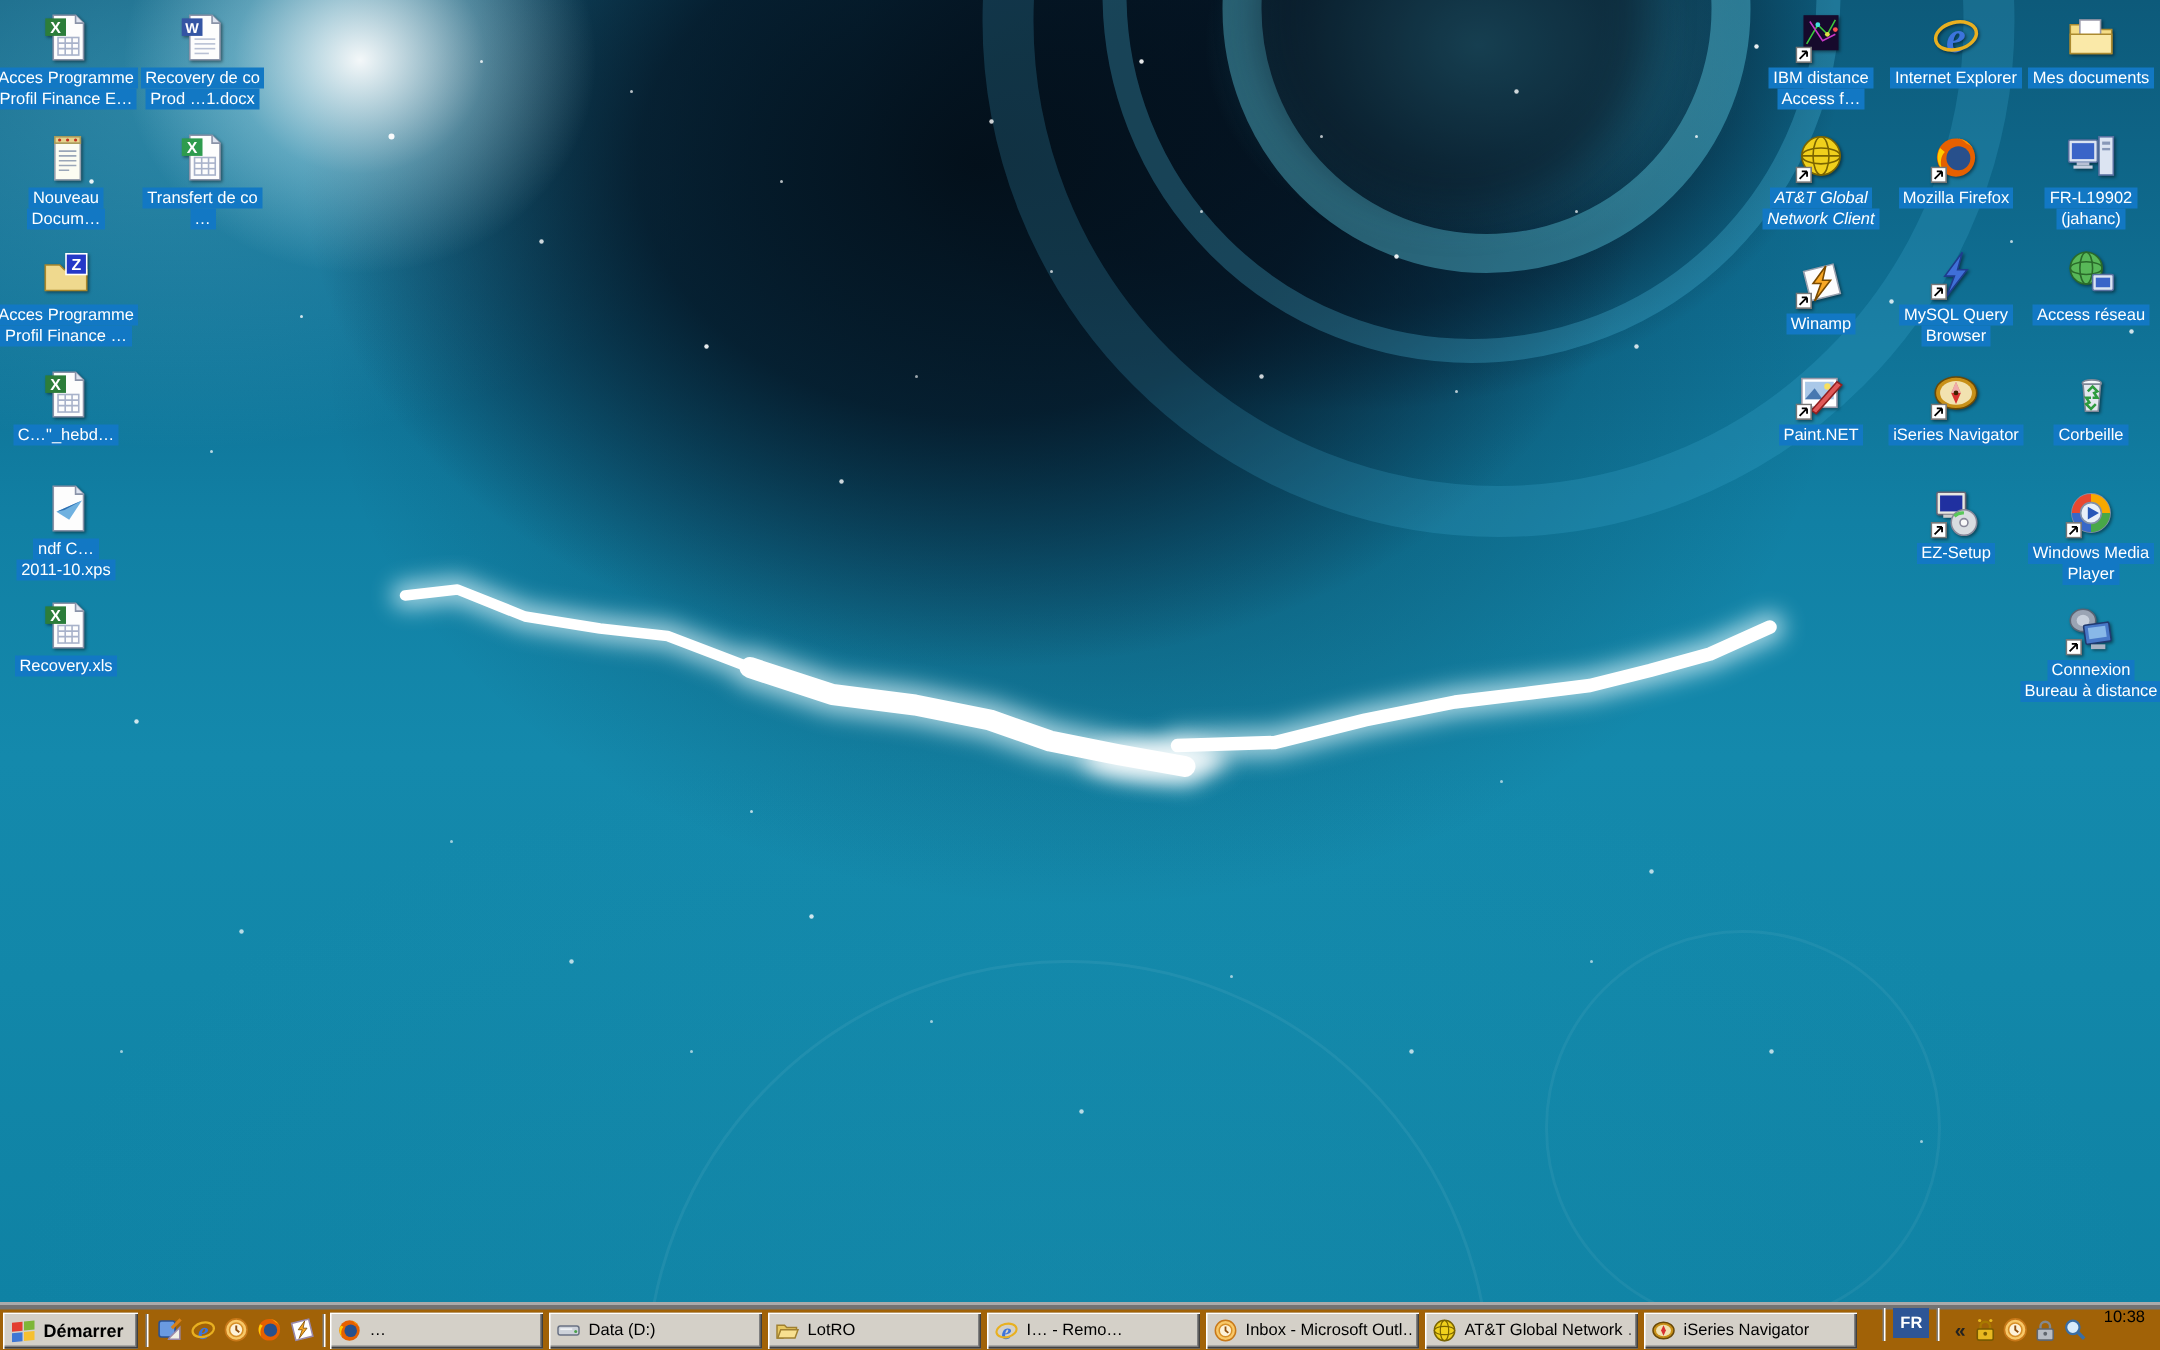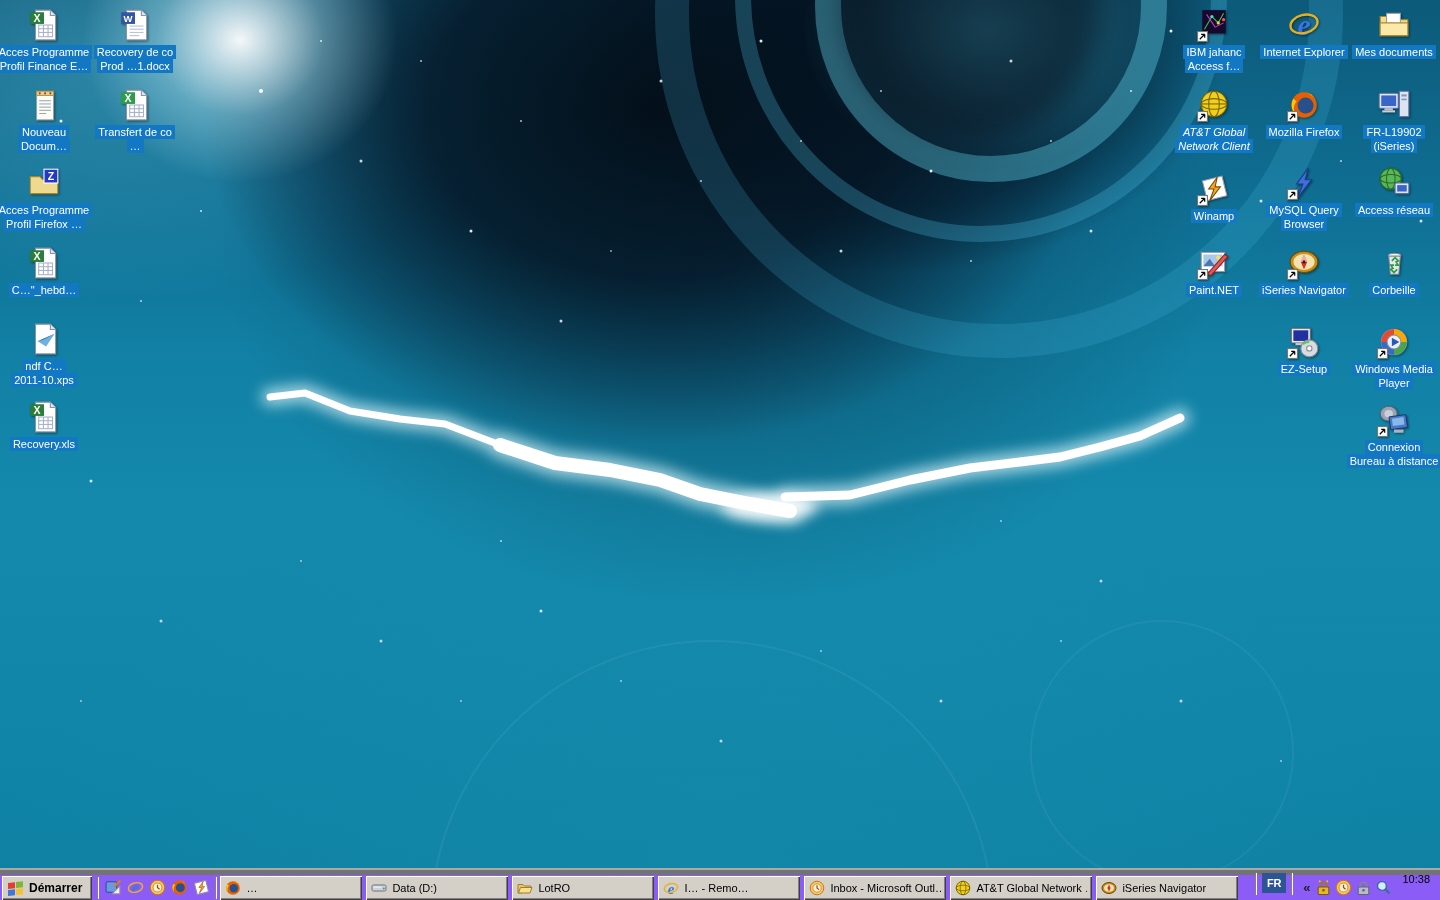--- a/index.html
+++ b/index.html
@@ -52,22 +52,22 @@
   
   .dicon{position:absolute;width:120px;text-align:center;cursor:default;}
   .dicon-img{width:34px;height:34px;margin:0 auto;position:relative;
     filter:drop-shadow(1px 1px 1px rgba(0,0,0,.45));}
   .dicon-img svg{width:100%;height:100%;}
   .scut{position:absolute;left:0;bottom:0;width:11px;height:11px;}
   .scut svg{width:11px;height:11px;display:block;}
   .dicon-label{margin-top:3px;font-size:11px;line-height:14px;color:#fff;}
   .dicon-label span{background:#1278c4;padding:0 3px;display:inline-block;}
   
-  .taskbar{position:absolute;left:0;bottom:0;width:1440px;height:30px;background:#8b5cf6;
-    border-top:5px solid #737373;box-shadow:0 -2px 0 #aaa;display:flex;align-items:center;box-sizing:border-box;}
+  .taskbar{position:absolute;left:0;bottom:0;width:1440px;height:30px;background:#a16207;
+    border-top:3px solid #737373;box-shadow:0 -2px 0 #aaa;display:flex;align-items:center;box-sizing:border-box;}
   .bevel{background:#d4d0c8;
     box-shadow:inset 1px 1px 0 #ffffff, inset -1px -1px 0 #404040, inset -2px -2px 0 #808080;}
   .startbtn{height:24px;margin:0 2px 0 2px;padding:0 10px 0 5px;display:flex;align-items:center;gap:5px;
     font-size:12px;font-weight:bold;color:#000;cursor:pointer;}
   .startbtn svg{width:17px;height:17px;}
   .sep{width:0;height:22px;margin:0 3px;border-left:1px solid #808080;border-right:1px solid #fff;}
   .ql{width:22px;height:22px;display:flex;align-items:center;justify-content:center;cursor:pointer;}
   .ql svg{width:17px;height:17px;}
   .tasks{display:flex;align-items:center;height:30px;}
   .tbtn{width:142px;height:24px;margin-right:4px;display:flex;align-items:center;gap:5px;
@@ -170,21 +170,21 @@
             <text x="9.5" y="13" font-size="10" font-weight="bold" fill="#fff" text-anchor="middle">X</text>
           </svg></div>
         <div class="dicon-label"><span>Transfert de co</span><br><span>…</span></div>
       </div>
       <div class="dicon" style="left: -16px; top: 166px;">
         <div class="dicon-img"><svg viewBox="0 0 32 32">
             <path d="M3 10h9l3 3h14v13H3z" fill="#efd98e" stroke="#a8872c"></path>
             <rect x="16" y="3" width="13" height="13" fill="#2438c8" stroke="#fff"></rect>
             <text x="22.5" y="13" font-size="10" font-weight="bold" fill="#fff" text-anchor="middle">Z</text>
           </svg></div>
-        <div class="dicon-label"><span>Acces Programme</span><br><span>Profil Firefox …</span></div>
+        <div class="dicon-label"><span>Acces Programme</span><br><span>Profil Finance …</span></div>
       </div>
       <div class="dicon" style="left: -16px; top: 246px;">
         <div class="dicon-img"><svg viewBox="0 0 32 32">
             <path d="M8 2h14l5 5v23H8z" fill="#fdfdfd" stroke="#8a93a8"></path>
             <path d="M22 2v5h5" fill="#dde3ef" stroke="#8a93a8"></path>
             <rect x="11" y="16" width="13" height="11" fill="none" stroke="#a8b2ca"></rect>
             <line x1="11" y1="19.5" x2="24" y2="19.5" stroke="#a8b2ca"></line>
             <line x1="11" y1="23" x2="24" y2="23" stroke="#a8b2ca"></line>
             <line x1="15.5" y1="16" x2="15.5" y2="27" stroke="#a8b2ca"></line>
             <line x1="19.8" y1="16" x2="19.8" y2="27" stroke="#a8b2ca"></line>
@@ -223,21 +223,21 @@
             <path d="M9 6l8 12 8-4" stroke="#c838c8" fill="none"></path>
             <circle cx="14" cy="8" r="1.5" fill="#44e0e0"></circle>
             <circle cx="20" cy="14" r="1.5" fill="#e0e044"></circle>
             <circle cx="25" cy="11" r="1.5" fill="#ff5050"></circle>
           </svg><span class="scut">
             <svg viewBox="0 0 10 10">
               <rect x=".5" y=".5" width="9" height="9" fill="#fff" stroke="#777"></rect>
               <path d="M2.5 7.5 7 3M7 3H3.8M7 3v3.2" stroke="#000" stroke-width="1.1" fill="none"></path>
             </svg>
           </span></div>
-        <div class="dicon-label"><span>IBM jahanc</span><br><span>Access f…</span></div>
+        <div class="dicon-label"><span>IBM distance</span><br><span>Access f…</span></div>
       </div>
       <div class="dicon" style="left: 1244px; top: 8px;">
         <div class="dicon-img"><svg viewBox="0 0 32 32">
             <text x="16" y="25" font-size="28" font-style="italic" font-weight="bold" fill="#3c74dc" text-anchor="middle" font-family="Liberation Serif,serif">e</text>
             <ellipse cx="16" cy="15" rx="13" ry="8.5" fill="none" stroke="#e8b020" stroke-width="2.2" transform="rotate(-14 16 15)"></ellipse>
           </svg></div>
         <div class="dicon-label"><span>Internet Explorer</span></div>
       </div>
       <div class="dicon" style="left: 1334px; top: 8px;">
         <div class="dicon-img"><svg viewBox="0 0 32 32">
@@ -278,21 +278,21 @@
       <div class="dicon" style="left: 1334px; top: 88px;">
         <div class="dicon-img"><svg viewBox="0 0 32 32">
             <rect x="2" y="5" width="18" height="14" rx="1" fill="#dce4f2" stroke="#5870a0"></rect>
             <rect x="4" y="7" width="14" height="10" fill="#3a64c8"></rect>
             <rect x="7" y="19" width="8" height="2" fill="#b8c0d4"></rect>
             <rect x="5" y="21" width="12" height="2" fill="#c8d0e0"></rect>
             <rect x="21" y="3" width="9" height="24" fill="#dce4f2" stroke="#5870a0"></rect>
             <rect x="23" y="6" width="5" height="2" fill="#8898b8"></rect>
             <rect x="23" y="10" width="5" height="1.5" fill="#8898b8"></rect>
           </svg></div>
-        <div class="dicon-label"><span>FR-L19902</span><br><span>(iSeries)</span></div>
+        <div class="dicon-label"><span>FR-L19902</span><br><span>(jahanc)</span></div>
       </div>
       <div class="dicon" style="left: 1154px; top: 172px;">
         <div class="dicon-img"><svg viewBox="0 0 32 32">
             <rect x="7" y="6" width="19" height="19" transform="rotate(-14 16 15)" fill="#fdfdfd" stroke="#98a0ae"></rect>
             <path d="M19 5l-8 11h5l-4 11 10-13h-5z" fill="#f9a825" stroke="#7a4a00"></path>
           </svg><span class="scut">
             <svg viewBox="0 0 10 10">
               <rect x=".5" y=".5" width="9" height="9" fill="#fff" stroke="#777"></rect>
               <path d="M2.5 7.5 7 3M7 3H3.8M7 3v3.2" stroke="#000" stroke-width="1.1" fill="none"></path>
             </svg>

